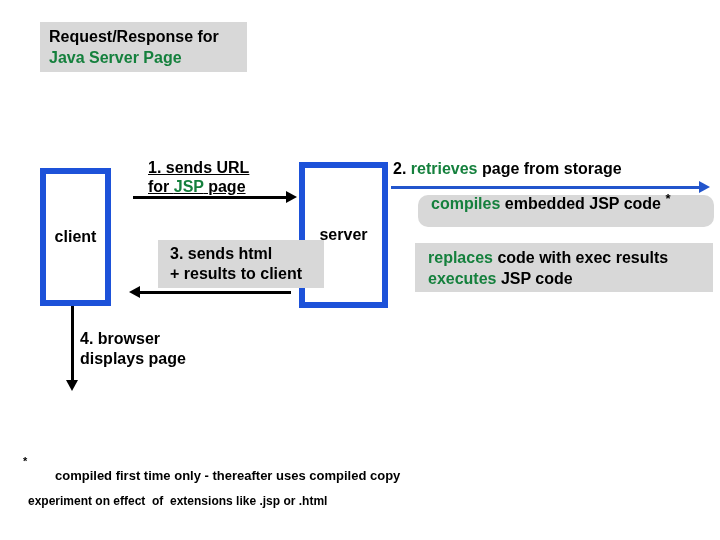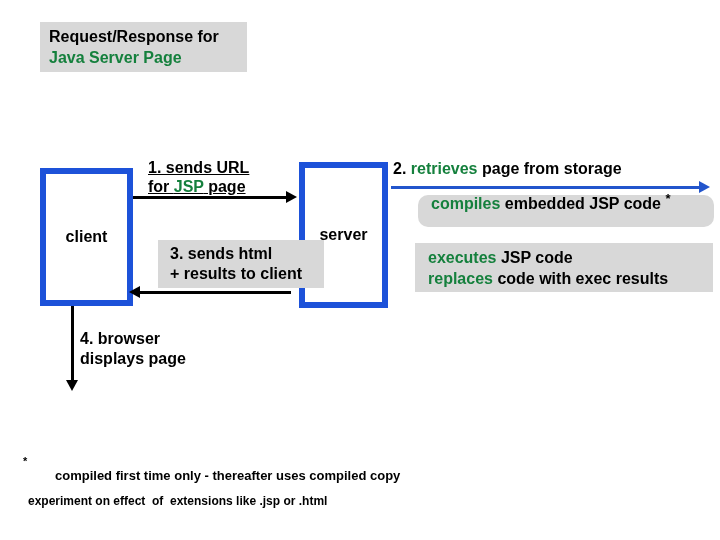--- a/index.html
+++ b/index.html
@@ -27,21 +27,21 @@
   }
   .title-line2 { color: #15803d; }
 
   
   .node-box {
     border: 6px solid #1d52d9;
     background: #ffffff;
     display: flex; align-items: center; justify-content: center;
     font-size: 16px;
   }
-  .client-box { left: 40px; top: 168px; width: 93px; height: 138px; }
+  .client-box { left: 40px; top: 168px; width: 71px; height: 138px; }
   .server-box { left: 299px; top: 162px; width: 89px; height: 146px; }
 
   
   .step1-text { left: 148px; top: 158px; font-size: 16px; line-height: 19px; text-decoration: underline; }
   .step2-text { left: 393px; top: 159px; font-size: 16px; line-height: 19px; }
   .step4-text { left: 80px;  top: 329px; font-size: 16px; line-height: 20px; }
 
   
   .compiles-box {
     left: 418px; top: 195px; width: 296px; height: 32px;
@@ -126,22 +126,22 @@
 
   <div class="abs graybg step3-box">
     <div>3. sends html</div>
     <div>+ results to client</div>
   </div>
 
   <div class="abs hline black" style="left:139px; top:291px; width:152px;"></div>
   <div class="abs head-left" style="left:129px; top:286px;"></div>
 
   <div class="abs graybg executes-box">
+    <div><span class="accent pre">replaces</span><span class="pre"> code with exec results</span></div>
     <div><span class="accent pre">executes</span><span class="pre"> JSP code</span></div>
-    <div><span class="accent pre">replaces</span><span class="pre"> code with exec results</span></div>
   </div>
 
   <div class="abs vline black" style="left:71px; top:306px; height:76px;"></div>
   <div class="abs head-down" style="left:66px; top:380px;"></div>
 
   <div class="abs step4-text">
     <div>4. browser</div>
     <div>displays page</div>
   </div>
 

